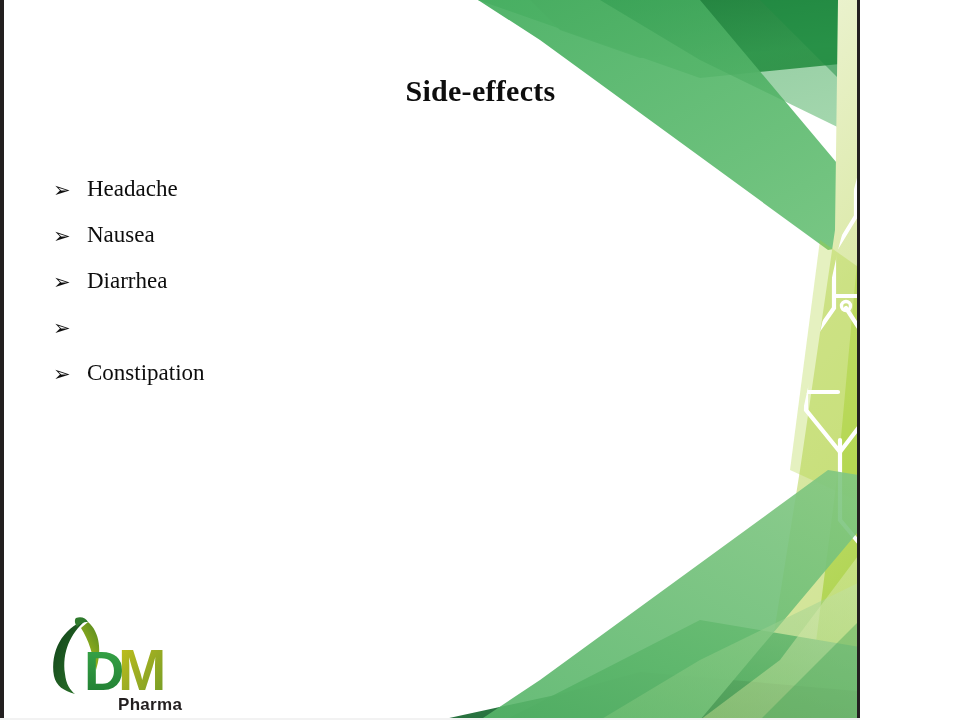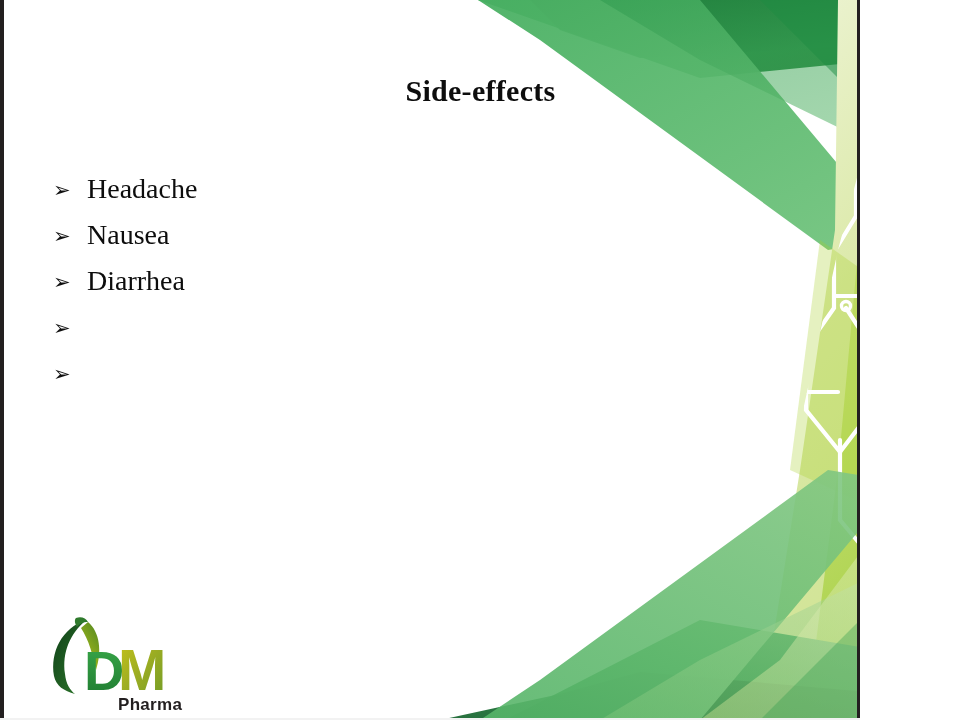--- a/index.html
+++ b/index.html
@@ -84,21 +84,21 @@
     flex:0 0 34px;
     font-family:"DejaVu Sans", sans-serif;
     font-size:21px;
     line-height:30px;
     color:#101010;
     text-align:left;
     padding-top:1px;
   }
   .bullet-label {
     font-family:"Liberation Serif", serif;
-    font-size:28px;
+    font-size:23px;
     line-height:30px;
     color:#0d0d0d;
     white-space:nowrap;
   }
 
   
   #logo {
     position:absolute;
     left:48px;
     top:612px;
@@ -326,20 +326,21 @@
       <span class="bullet-mark">➢</span>
       <span class="bullet-label">Diarrhea</span>
     </div>
 
     <div class="bullet-row">
       <span class="bullet-mark">➢</span>
     </div>
 
     <div class="bullet-row">
       <span class="bullet-mark">➢</span>
+      <span class="bullet-label">Constipation</span>
     </div>
 
   </div>
 
   <div id="logo">
     <svg width="160" height="104" viewBox="0 0 160 104">
       <defs>
         <linearGradient id="lgD" x1="0" y1="0" x2="0" y2="1">
           <stop offset="0" stop-color="#3aa94a"></stop>
           <stop offset="1" stop-color="#1f7a31"></stop>

